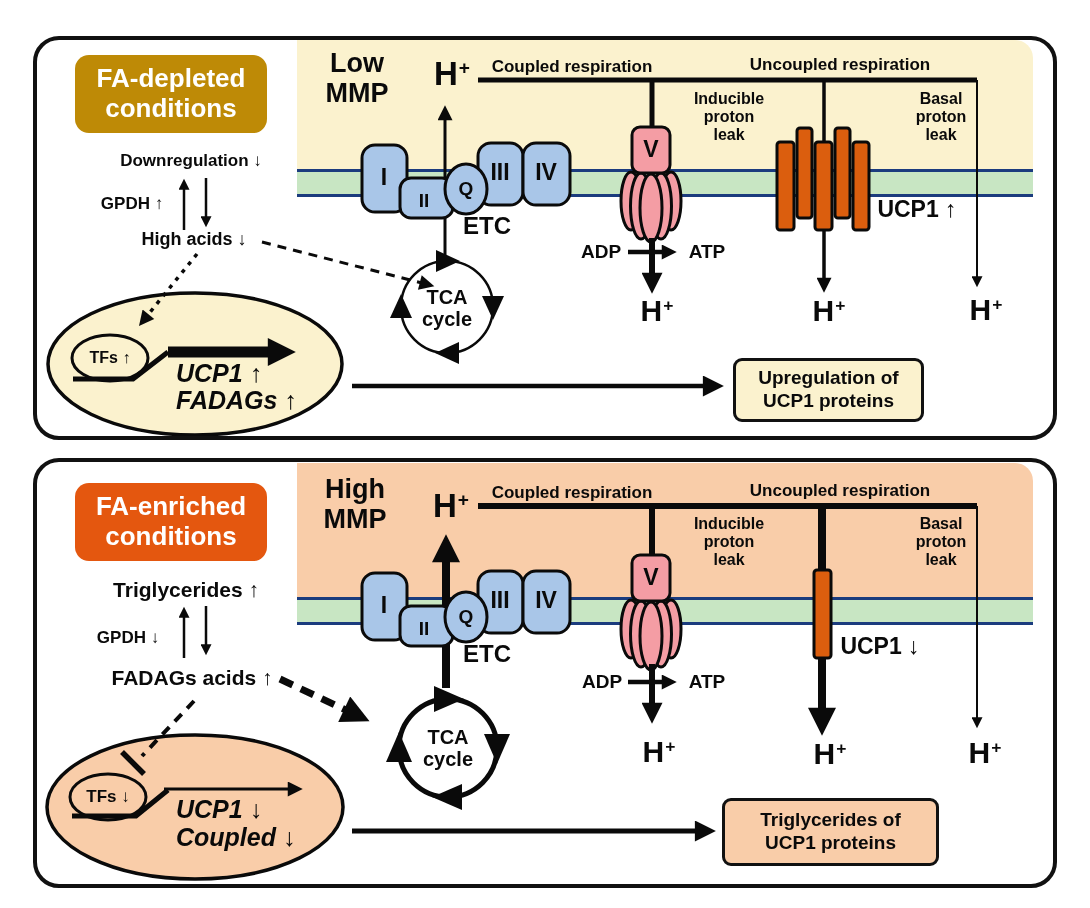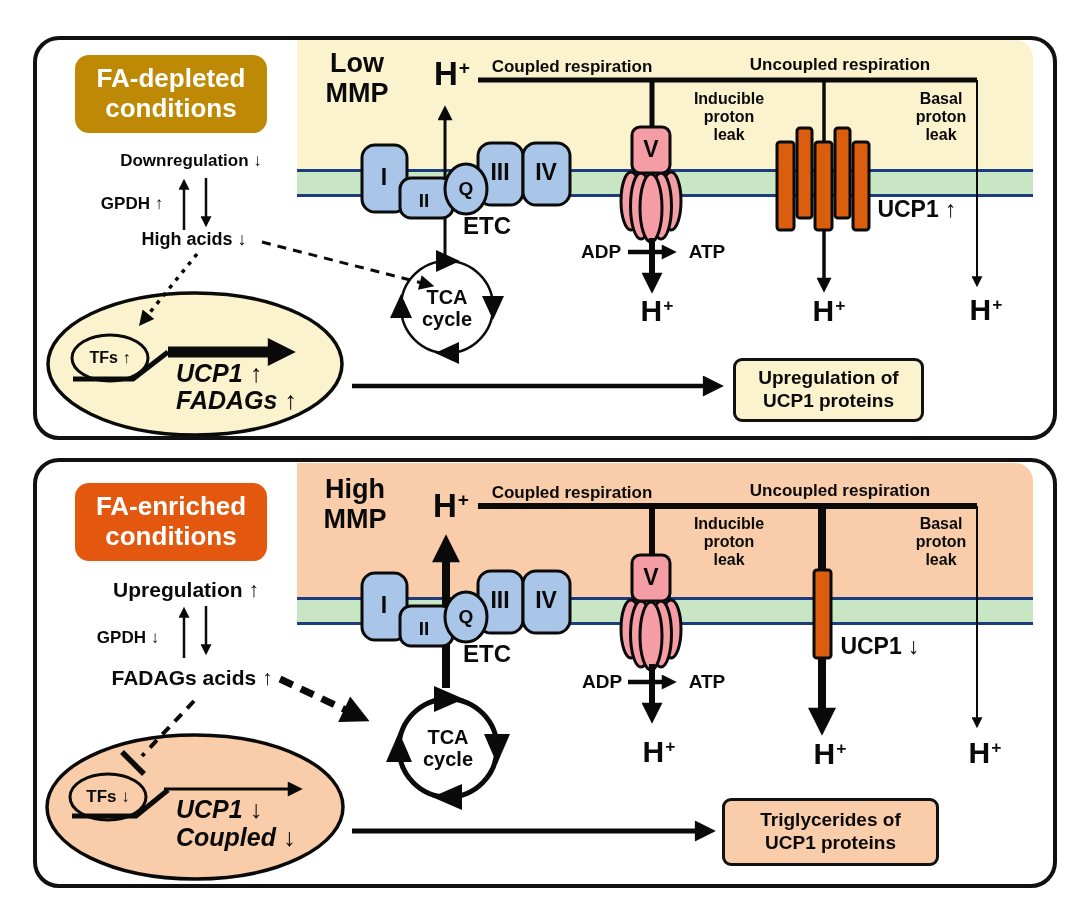--- a/index.html
+++ b/index.html
@@ -224,21 +224,21 @@
   <div class="lbl" style="left:487px;top:654px;font-size:24px;">ETC</div>
   <div class="lbl" style="left:651px;top:578px;font-size:23px;">V</div>
   <div class="lbl" style="left:880px;top:647px;font-size:23px;">UCP1 ↓</div>
   <div class="lbl" style="left:602px;top:682px;font-size:19px;">ADP</div>
   <div class="lbl" style="left:707px;top:682px;font-size:19px;">ATP</div>
   <div class="lbl" style="left:659px;top:752px;font-size:30px;"><span>H</span><sup class="hp">+</sup></div>
   <div class="lbl" style="left:830px;top:754px;font-size:30px;"><span>H</span><sup class="hp">+</sup></div>
   <div class="lbl" style="left:985px;top:753px;font-size:30px;"><span>H</span><sup class="hp">+</sup></div>
   <div class="lbl" style="left:448px;top:748px;font-size:20px;">TCA
 cycle</div>
-  <div class="lbl" style="left:186px;top:590px;font-size:21px;">Upregulation ↑</div>
+  <div class="lbl" style="left:186px;top:590px;font-size:21px;">Triglycerides ↑</div>
   <div class="lbl" style="left:128px;top:638px;font-size:17px;">GPDH ↓</div>
   <div class="lbl" style="left:192px;top:678px;font-size:21px;">FADAGs acids ↑</div>
   <div class="lbl" style="left:108px;top:797px;font-size:17px;">TFs ↓</div>
   <div class="lbl left it" style="left:176px;top:809px;font-size:25px;">UCP1 ↓</div>
   <div class="lbl left it" style="left:176px;top:837px;font-size:25px;">Coupled ↓</div>
   <div class="result-box" style="left:722px;top:798px;width:211px;height:62px;background:#F9CDA9;">
       <span>Triglycerides of
 UCP1 proteins</span>
     </div>
 

